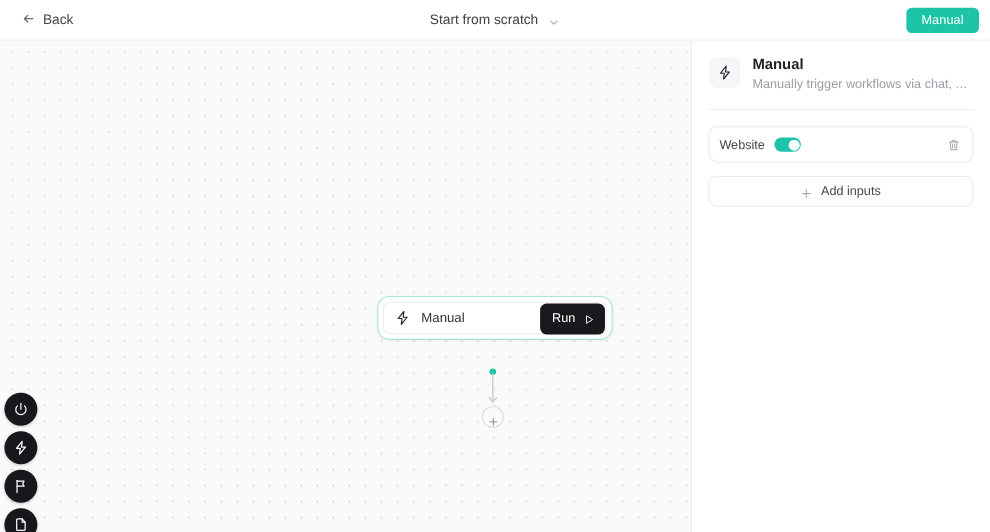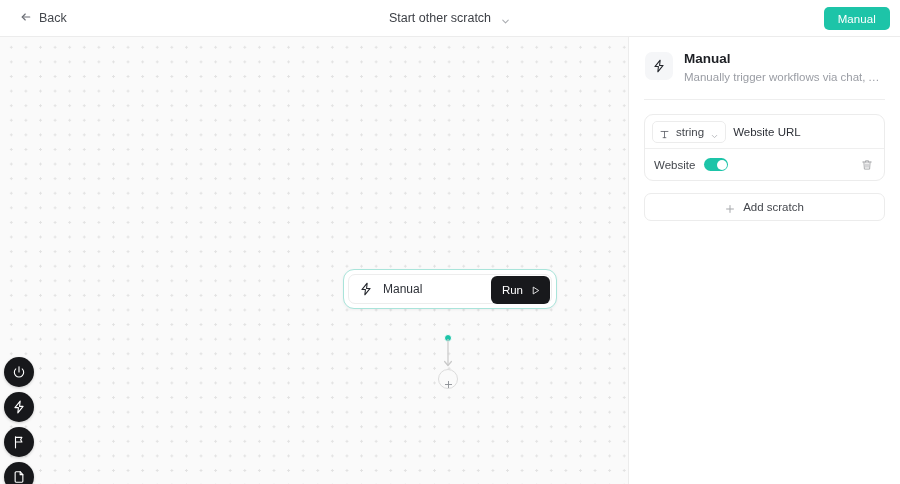--- a/index.html
+++ b/index.html
@@ -204,21 +204,21 @@
         <svg viewBox="0 0 16 16" width="12" height="12" fill="none" stroke="#6a6d74" stroke-width="1.5" stroke-linecap="round" stroke-linejoin="round">
           <path d="M13 8H3"></path>
             <path d="M7 4 3 8l4 4"></path>
         </svg>
       </span>
       <span>Back</span>
     </button>
 
     <div class="title-center">
       <div class="title-wrap">
-        <span class="wf-title">Start other scratch</span>
+        <span class="wf-title">Start from scratch</span>
         <span class="chev">
           <svg viewBox="0 0 16 16" width="11" height="11" fill="none" stroke="#767980" stroke-width="1.5" stroke-linecap="round" stroke-linejoin="round">
             <path d="M4 6l4 4 4-4"></path>
           </svg>
         </span>
       </div>
     </div>
 
     <button class="publish-btn">Manual</button>
   </div>
@@ -308,38 +308,20 @@
       </div>
       <div class="panel-titles">
         <div class="panel-title">Manual</div>
         <div class="panel-sub">Manually trigger workflows via chat, API, or other…</div>
       </div>
     </div>
 
     <div class="panel-divider"></div>
 
     <div class="input-card">
-      <div class="input-row-top">
-        <div class="type-select">
-          <span class="t-ico">
-            <svg viewBox="0 0 16 16" width="11" height="11" fill="none" stroke="#5d6067" stroke-width="1.2" stroke-linecap="round">
-              <path d="M3 3.6h10"></path>
-                <path d="M8 3.6v9"></path>
-                <path d="M6 12.6h4"></path>
-            </svg>
-          </span>
-          <span class="type-label">string</span>
-          <span class="chev-sm">
-            <svg viewBox="0 0 16 16" width="9" height="9" fill="none" stroke="#767980" stroke-width="1.7" stroke-linecap="round" stroke-linejoin="round">
-              <path d="M4 6l4 4 4-4"></path>
-            </svg>
-          </span>
-        </div>
-        <input class="name-input" type="text" value="Website URL" style="">
-      </div>
 
       <div class="input-row-sep"></div>
 
       <div class="input-row-bot">
         <span class="req-label">Website</span>
         <button class="toggle">
           <span class="knob"></span>
         </button>
         <button class="trash-btn">
           <span class="trash-ico">
@@ -353,17 +335,17 @@
         </button>
       </div>
     </div>
 
     <button class="add-inputs">
       <span class="plus-sm">
         <svg viewBox="0 0 16 16" width="10" height="10" fill="none" stroke="#5d6067" stroke-width="1.6" stroke-linecap="round">
           <path d="M8 2.5v11M2.5 8h11"></path>
         </svg>
       </span>
-      <span class="add-label">Add scratch</span>
+      <span class="add-label">Add inputs</span>
     </button>
 
   </div>
 </div>
 
 </body></html>

